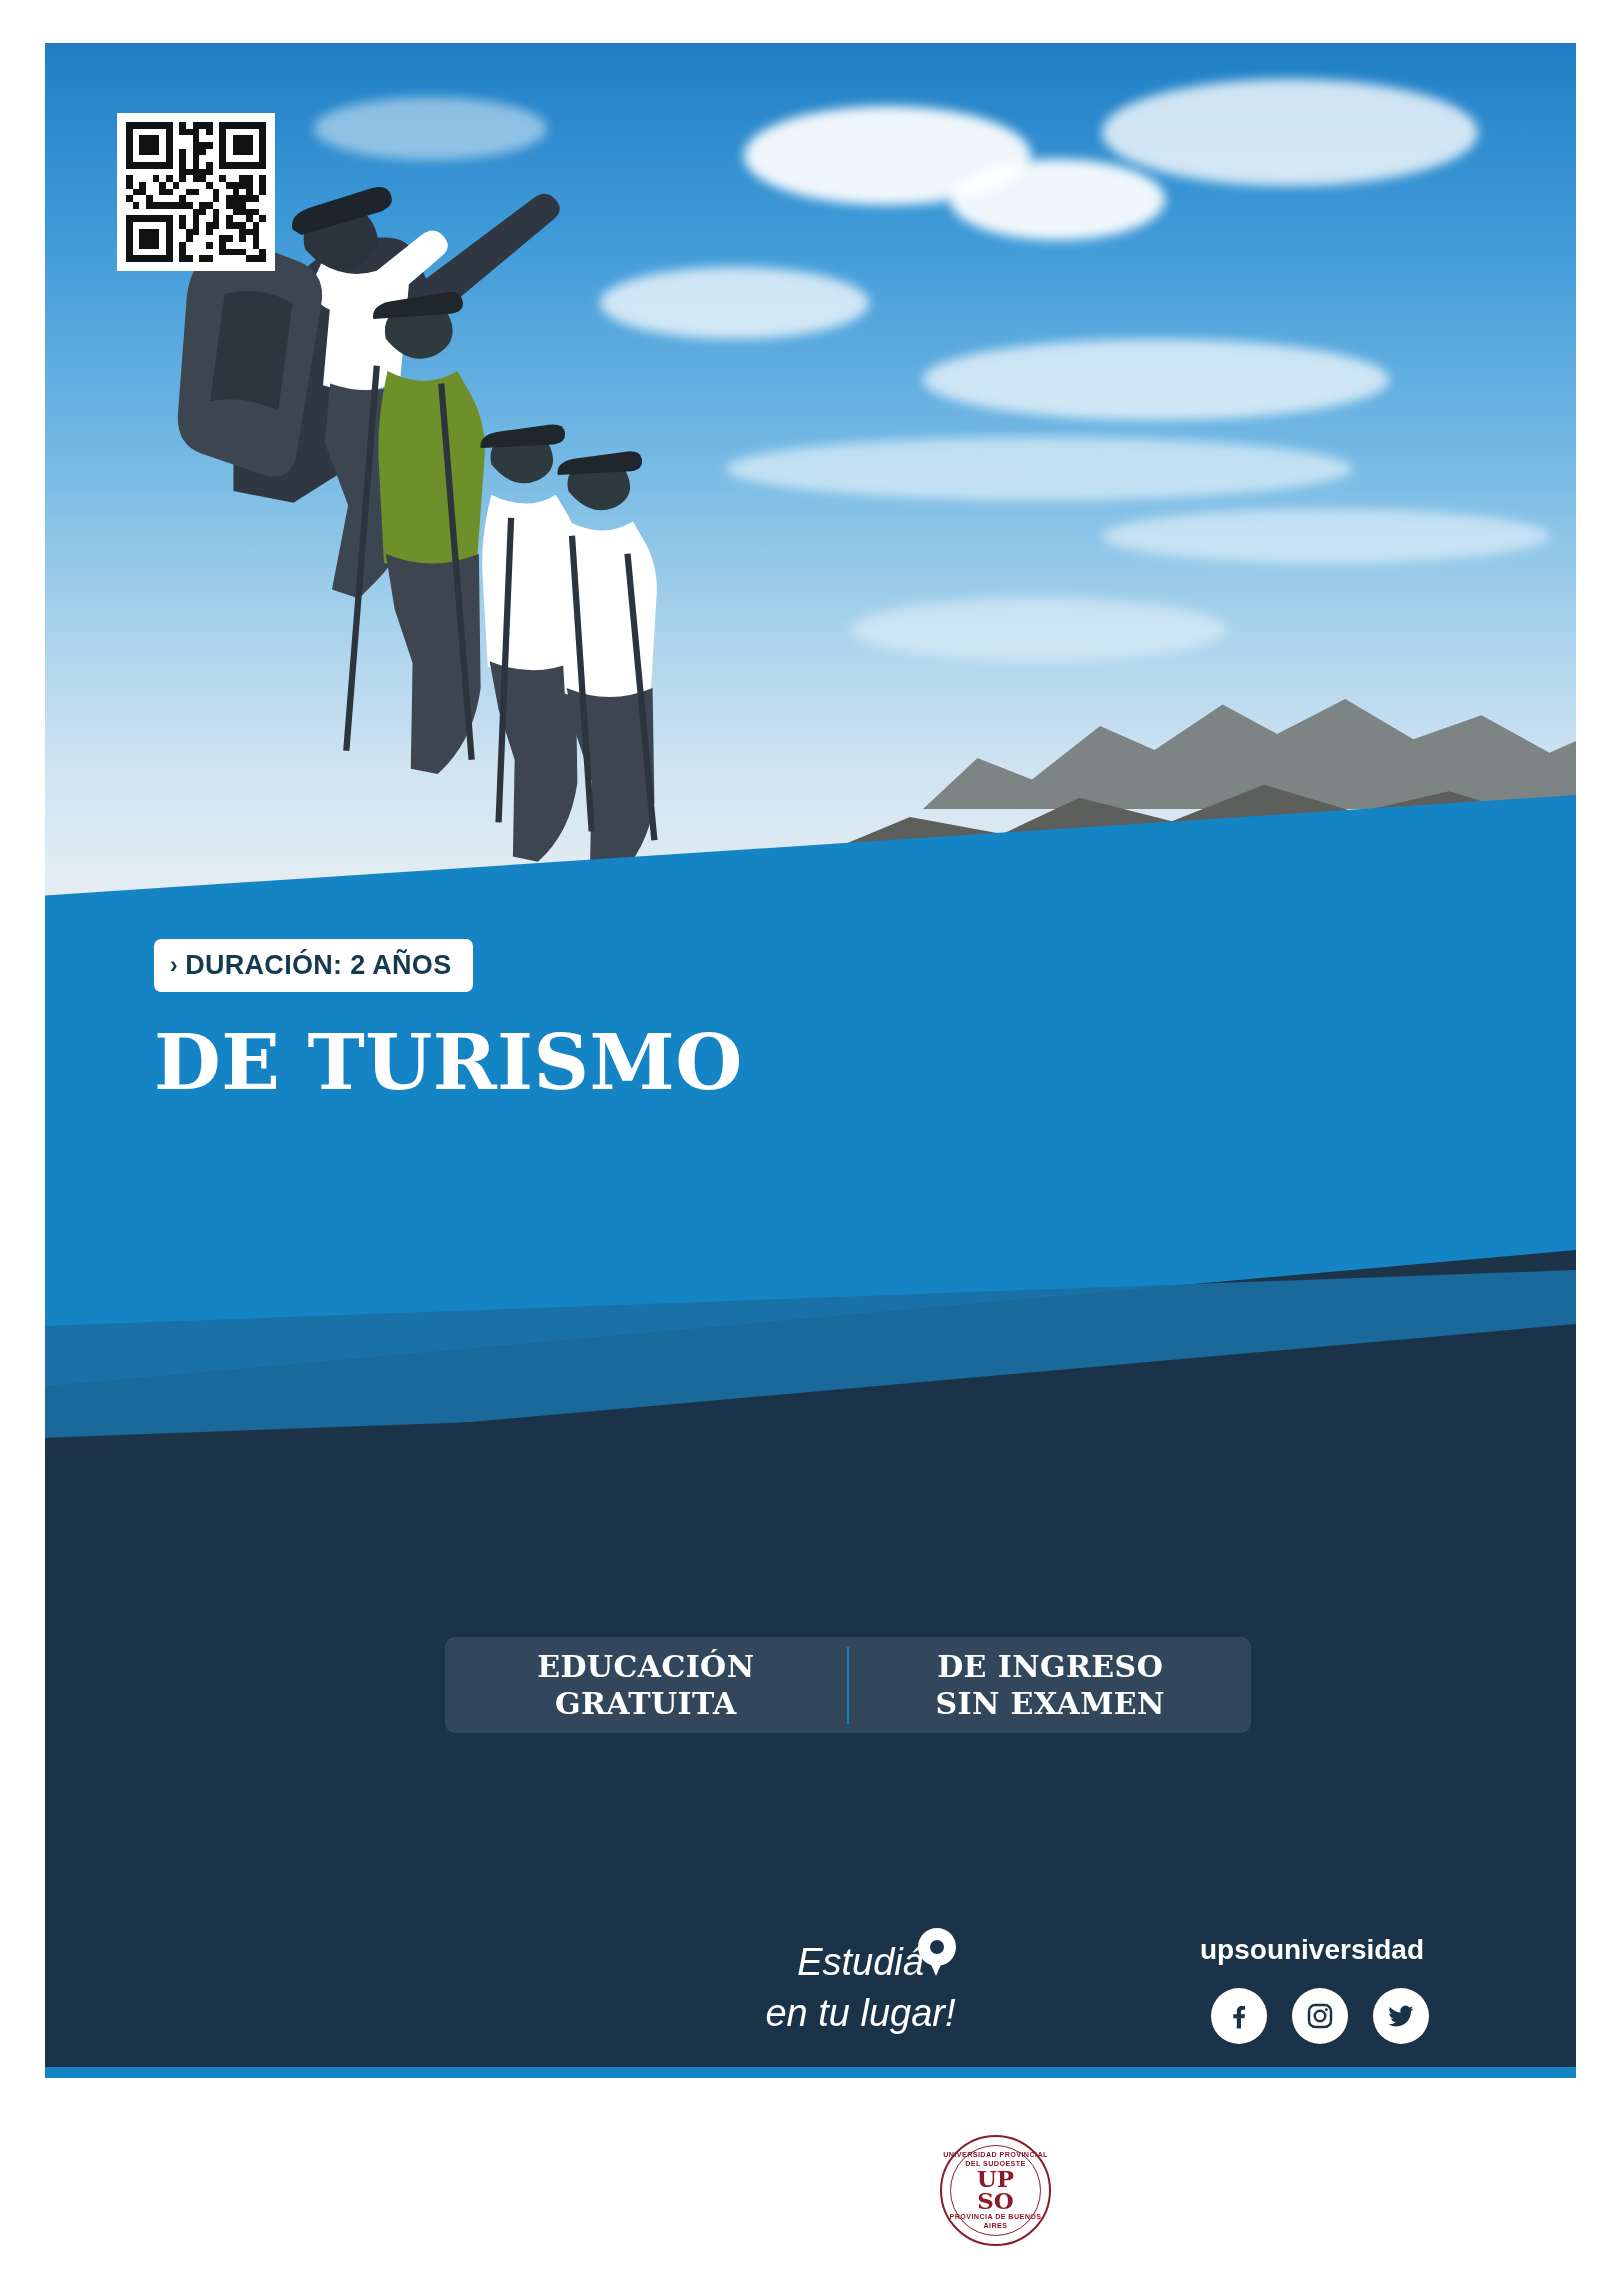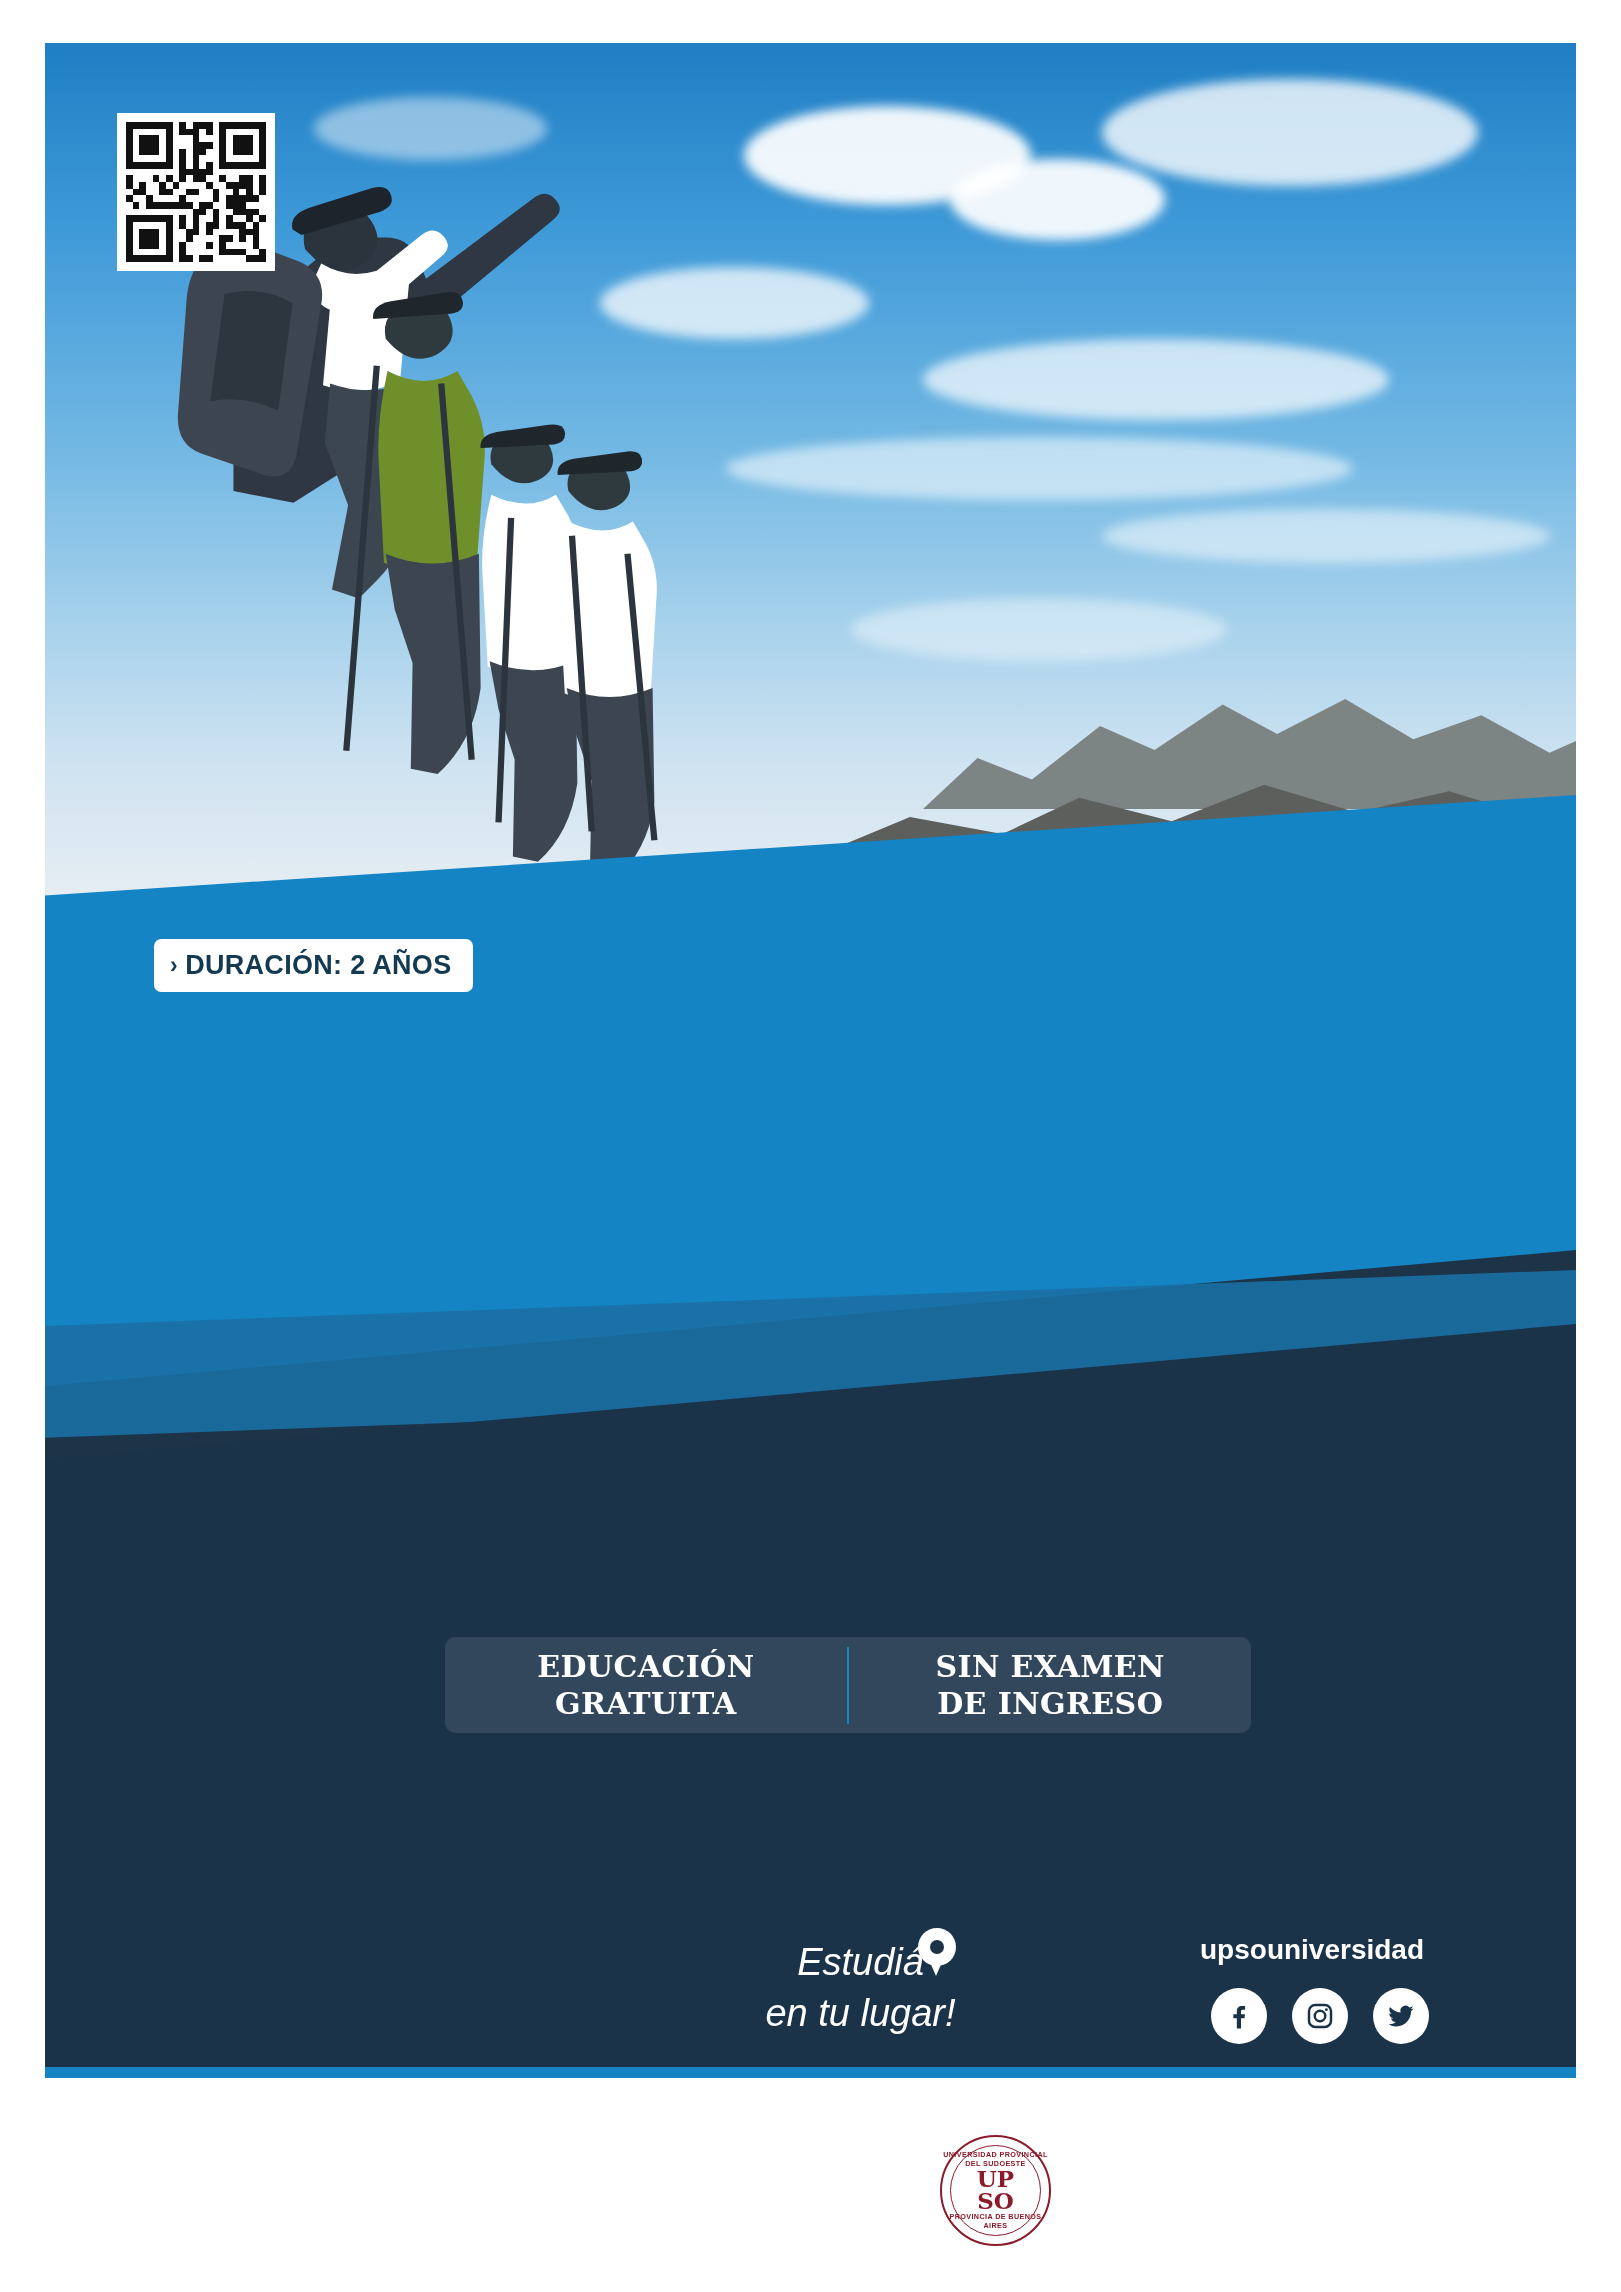--- a/index.html
+++ b/index.html
@@ -875,31 +875,32 @@
           <i class="on"></i>
         </div>
     </div>
 
     <div class="duration">
       <span class="chev">›</span>
       <span>DURACIÓN: 2 AÑOS</span>
     </div>
 
     <div class="title">
+      <span>DE TURISMO</span>
     </div>
 
     <div class="features">
       <div class="feature">
         <span>EDUCACIÓN</span>
         <span>GRATUITA</span>
       </div>
       <div class="feature-divider"></div>
       <div class="feature">
+        <span>DE INGRESO</span>
         <span>SIN EXAMEN</span>
-        <span>DE INGRESO</span>
       </div>
     </div>
 
 
     <div class="slogan">
       <div class="l1">Estudiá</div>
       <div class="l2">en tu lugar!</div>
     </div>
     <div class="pin">
       <div class="head"></div>

